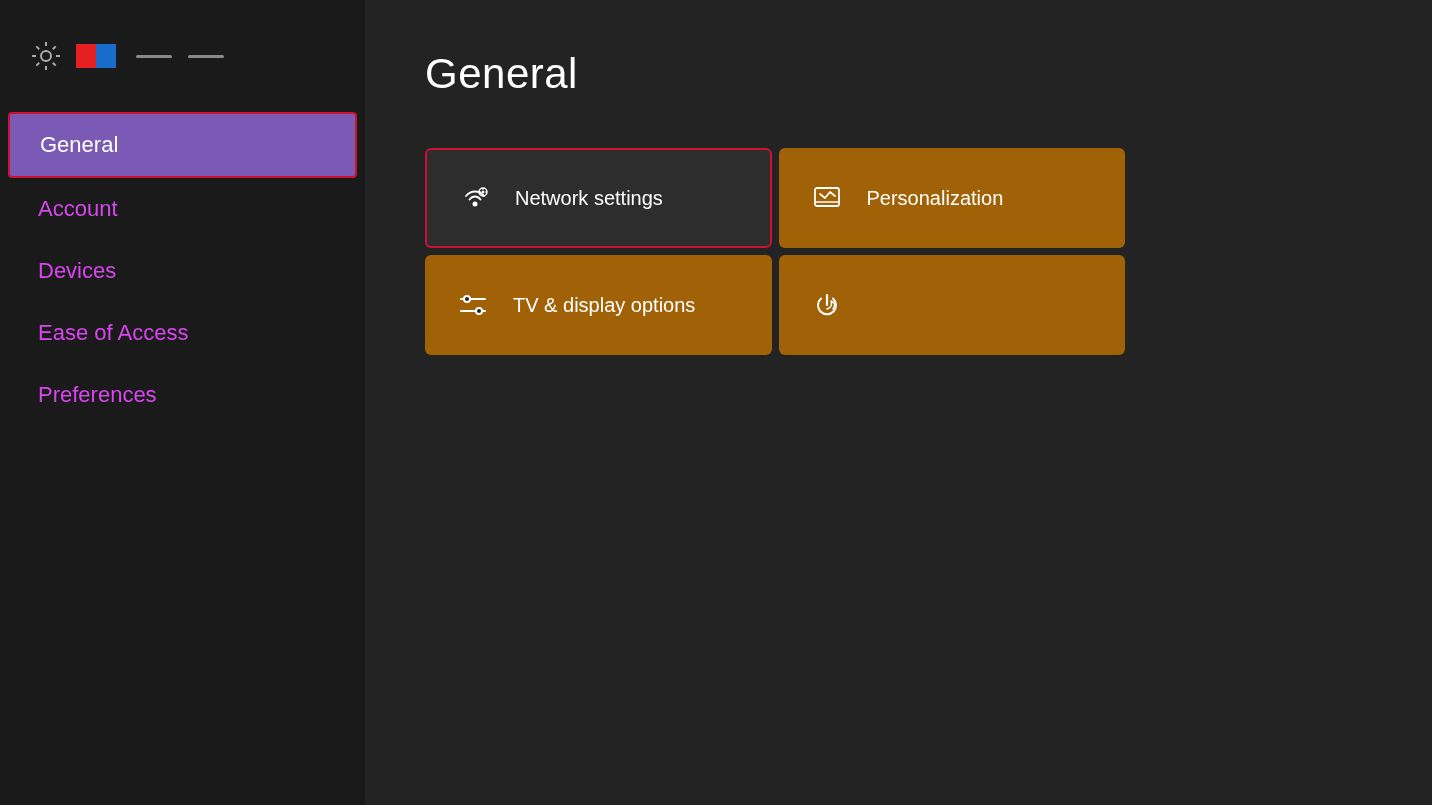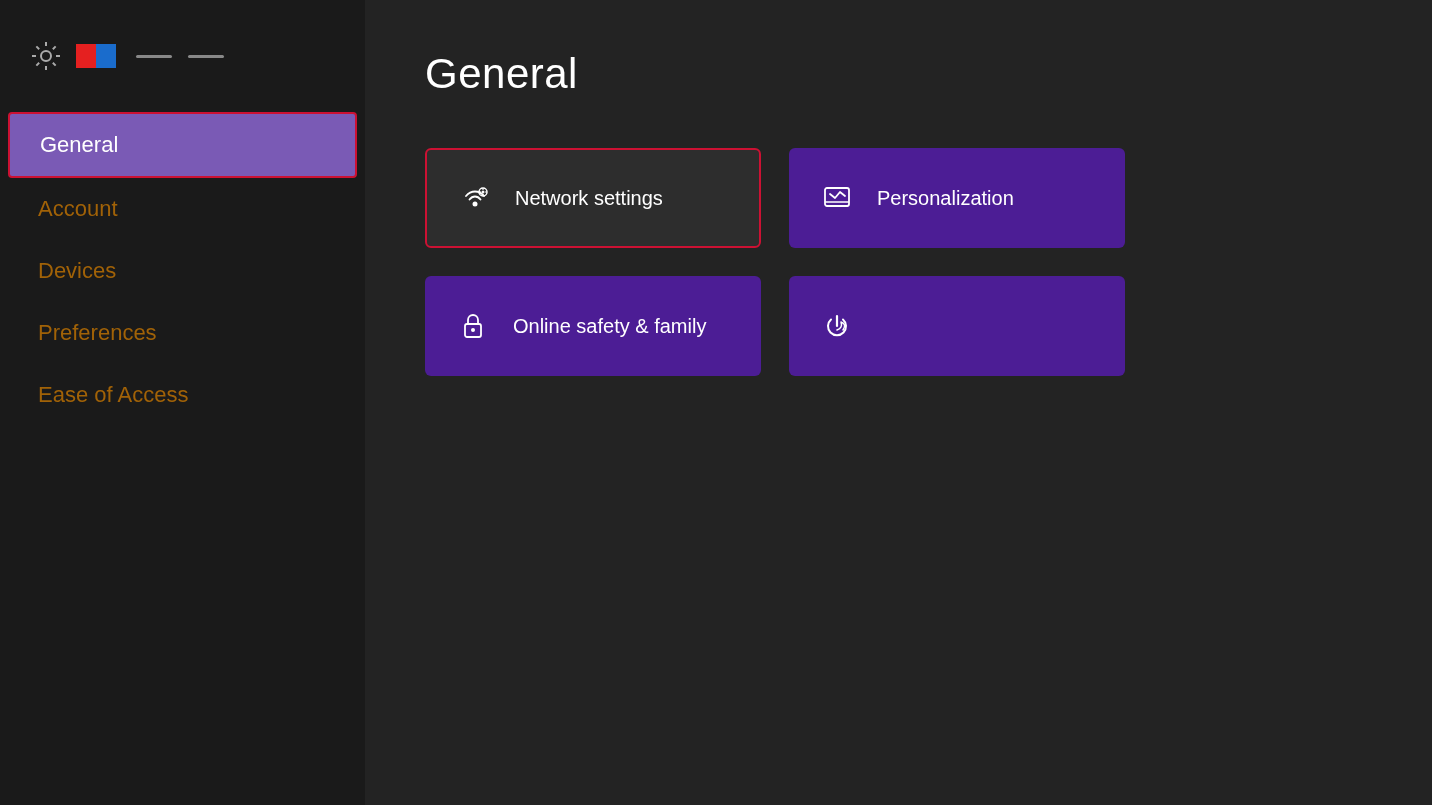--- a/index.html
+++ b/index.html
@@ -85,21 +85,21 @@
 
     .sidebar-nav {
       display: flex;
       flex-direction: column;
     }
 
     .sidebar-item {
       padding: 18px 30px;
       font-size: 22px;
       font-weight: 400;
-      color: #a16207;
+      color: #d946ef;
       cursor: pointer;
       border-radius: 4px;
       margin: 0 8px;
       position: relative;
     }
 
     .sidebar-item.active {
       background: #7a5ab5;
       color: #ffffff;
       border: 2px solid #cc1133;
@@ -117,27 +117,27 @@
       font-size: 42px;
       font-weight: 300;
       color: #ffffff;
       margin-bottom: 50px;
       letter-spacing: 0.5px;
     }
 
     .settings-grid {
       display: grid;
       grid-template-columns: 1fr 1fr;
-      gap: 28px;
+      gap: 7px;
       max-width: 700px;
       text-align: right;
     }
 
     .settings-tile {
-      background: #4c1d95;
+      background: #a16207;
       border-radius: 6px;
       padding: 28px 30px;
       display: flex;
       align-items: center;
       gap: 22px;
       cursor: pointer;
       min-height: 100px;
       transition: background 0.15s;
     }
 
@@ -193,24 +193,24 @@
     <div class="sidebar-item active">
       <span>General</span>
     </div>
     <div class="sidebar-item">
       <span>Account</span>
     </div>
     <div class="sidebar-item">
       <span>Devices</span>
     </div>
     <div class="sidebar-item">
+      <span>Ease of Access</span>
+    </div>
+    <div class="sidebar-item">
       <span>Preferences</span>
-    </div>
-    <div class="sidebar-item">
-      <span>Ease of Access</span>
     </div>
   </nav>
 </div>
 
 <div class="main-content">
   <h1 class="page-title">General</h1>
 
   <div class="settings-grid">
 
     <div class="settings-tile highlighted">
@@ -238,31 +238,33 @@
           <line x1="4" y1="20" x2="28" y2="20" stroke="white" stroke-width="1.5"></line>
           <path d="M8 24 L12 24" stroke="white" stroke-width="2" stroke-linecap="round"></path>
           <path d="M9 12 L14 16 L19 10 L24 14" stroke="white" stroke-width="1.8" stroke-linecap="round" stroke-linejoin="round"></path>
 
           <line x1="22" y1="24" x2="26" y2="24" stroke="white" stroke-width="2" stroke-linecap="round"></line>
         </svg>
       </div>
       <span class="tile-label">Personalization</span>
     </div>
 
-
     <div class="settings-tile">
       <div class="tile-icon">
         <svg viewBox="0 0 32 32">
-          <rect x="8" y="14" width="16" height="13" rx="2" stroke="white" stroke-width="1.8"></rect>
-          <path d="M11 14 V10 A5 5 0 0 1 21 10 V14" stroke="white" stroke-width="1.8" fill="none" stroke-linecap="round"></path>
-          <circle cx="16" cy="20" r="2" fill="white" stroke="none"></circle>
-        </svg>
-      </div>
-      <span class="tile-label">Online safety &amp; family</span>
-    </div>
+
+          <line x1="4" y1="10" x2="28" y2="10" stroke="white" stroke-width="2" stroke-linecap="round"></line>
+          <circle cx="10" cy="10" r="3" fill="#232323" stroke="white" stroke-width="2"></circle>
+          <line x1="4" y1="22" x2="28" y2="22" stroke="white" stroke-width="2" stroke-linecap="round"></line>
+          <circle cx="22" cy="22" r="3" fill="#232323" stroke="white" stroke-width="2"></circle>
+        </svg>
+      </div>
+      <span class="tile-label">TV &amp; display options</span>
+    </div>
+
 
 
     <div class="settings-tile">
       <div class="tile-icon">
         <svg viewBox="0 0 32 32">
 
           <path d="M16 6 V16" stroke="white" stroke-width="2.2" stroke-linecap="round"></path>
           <path d="M10 9.5 A9 9 0 1 0 22 9.5" stroke="white" stroke-width="2" fill="none" stroke-linecap="round"></path>
 
           <path d="M22 20 Q26 14 20 12 Q22 18 16 20" stroke="white" stroke-width="1.5" fill="none" stroke-linecap="round" stroke-linejoin="round"></path>

